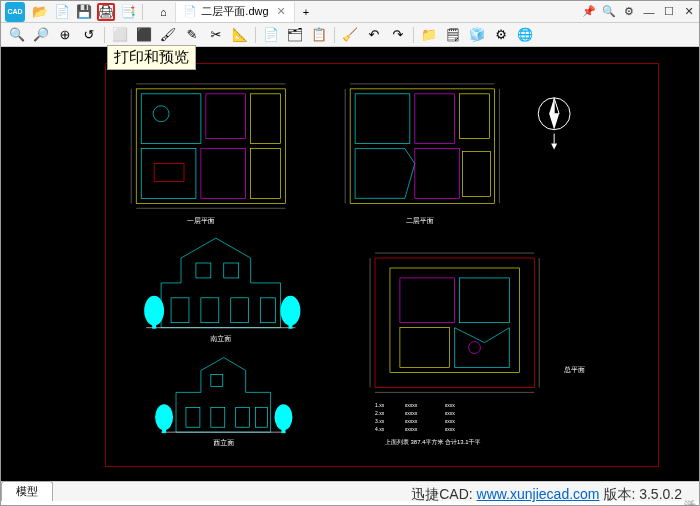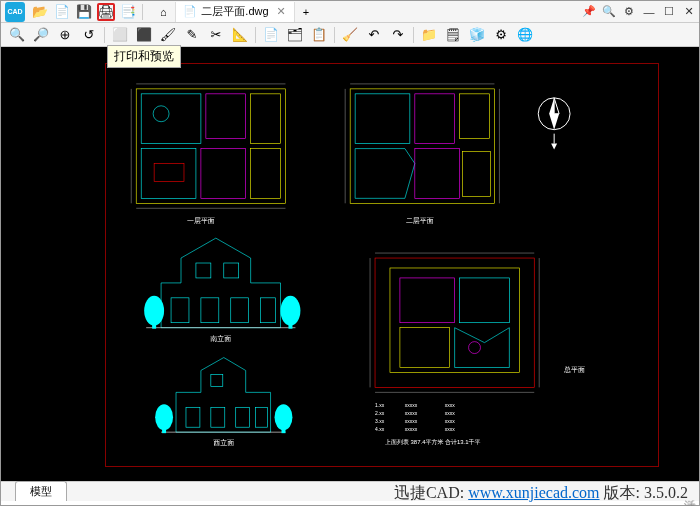--- a/index.html
+++ b/index.html
@@ -9,27 +9,27 @@
   .tb-btn { width: 18px; height: 18px; margin: 0 2px; display: inline-flex; align-items: center; justify-content: center; font-size: 13px; cursor: pointer; }
   .tb-sep { width: 1px; height: 16px; background: #ccc; margin: 0 3px; }
   .print-hl { border: 2px solid #d22; border-radius: 2px; }
   .tabs { display: flex; align-items: center; flex: 1; margin-left: 6px; height: 100%; }
   .tab { display: flex; align-items: center; padding: 2px 8px; border-right: 1px solid #ddd; height: 20px; font-size: 11px; gap: 4px; }
   .tab .close { color: #888; cursor: pointer; margin-left: 4px; }
   .wincontrols { display: flex; align-items: center; margin-left: auto; }
   .wc { width: 20px; height: 18px; display: flex; align-items: center; justify-content: center; cursor: pointer; color: #333; }
   .toolbar2 { height: 24px; background: #f5f5f5; display: flex; align-items: center; padding: 0 4px; border-bottom: 1px solid #ccc; position: relative; }
   .t2-btn { width: 20px; height: 20px; margin: 0 2px; display: inline-flex; align-items: center; justify-content: center; font-size: 13px; cursor: pointer; }
-  .tooltip { position: absolute; top: 22px; left: 106px; background: #ffffe1; border: 1px solid #aaa; padding: 2px 6px; font-size: 12px; z-index: 10; white-space: nowrap; }
+  .tooltip { position: absolute; top: 22px; left: 106px; background: #ffffe1; border: 1px solid #aaa; padding: 2px 6px; font-size: 15px; z-index: 10; white-space: nowrap; }
   .canvas-area { position: relative; width: 100%; height: 434px; background: #000; }
   .drawing-frame { position: absolute; left: 104px; top: 16px; width: 554px; height: 404px; border: 1px solid #800; }
   svg.drawing { width: 100%; height: 100%; }
-  .bottomtabs { height: 20px; background: #f5f5f5; display: flex; align-items: flex-end; padding-left: 14px; border-top: 1px solid #ccc; }
+  .bottomtabs { height: 20px; background: #f5f5f5; display: flex; align-items: flex-end; padding-left: 0; border-top: 1px solid #ccc; }
   .btab { padding: 2px 14px; border: 1px solid #aaa; border-bottom: none; background: #fff; font-size: 11px; border-radius: 3px 3px 0 0; }
-  .statusbar { position: absolute; right: 12px; bottom: 2px; font-size: 16px; color: #333; font-family: Liberation Serif, serif; }
+  .statusbar { position: absolute; right: 18px; bottom: 2px; font-size: 14px; color: #333; }
   .statusbar a { color: #0066cc; text-decoration: underline; }
   .watermark { position: absolute; right: 2px; bottom: 16px; color: rgba(128,128,128,.5); font-size: 12px; writing-mode: vertical-rl; }
 </style>
 </head>
 <body>
 
 <div class="titlebar">
   <div class="app-icon">CAD</div>
   <span class="tb-btn">📂</span>
   <span class="tb-btn">📄</span>

